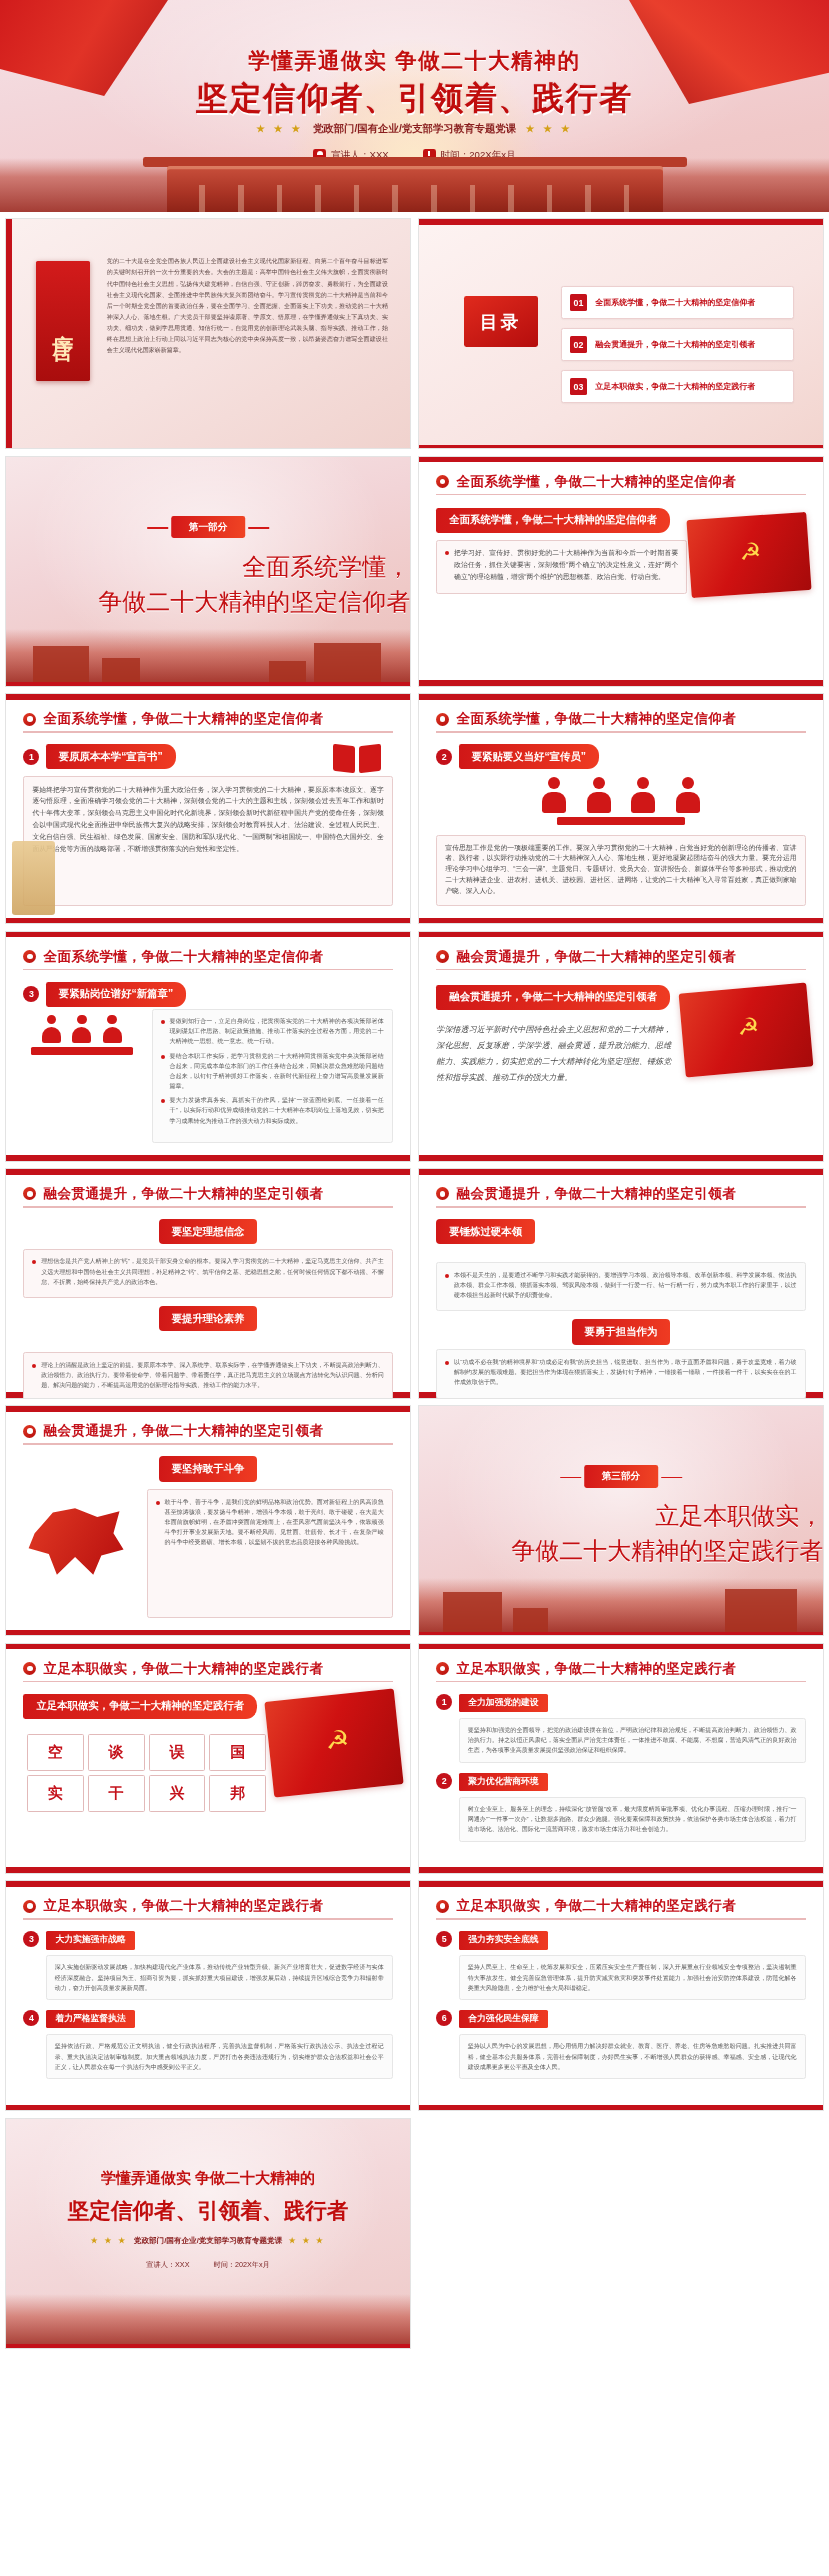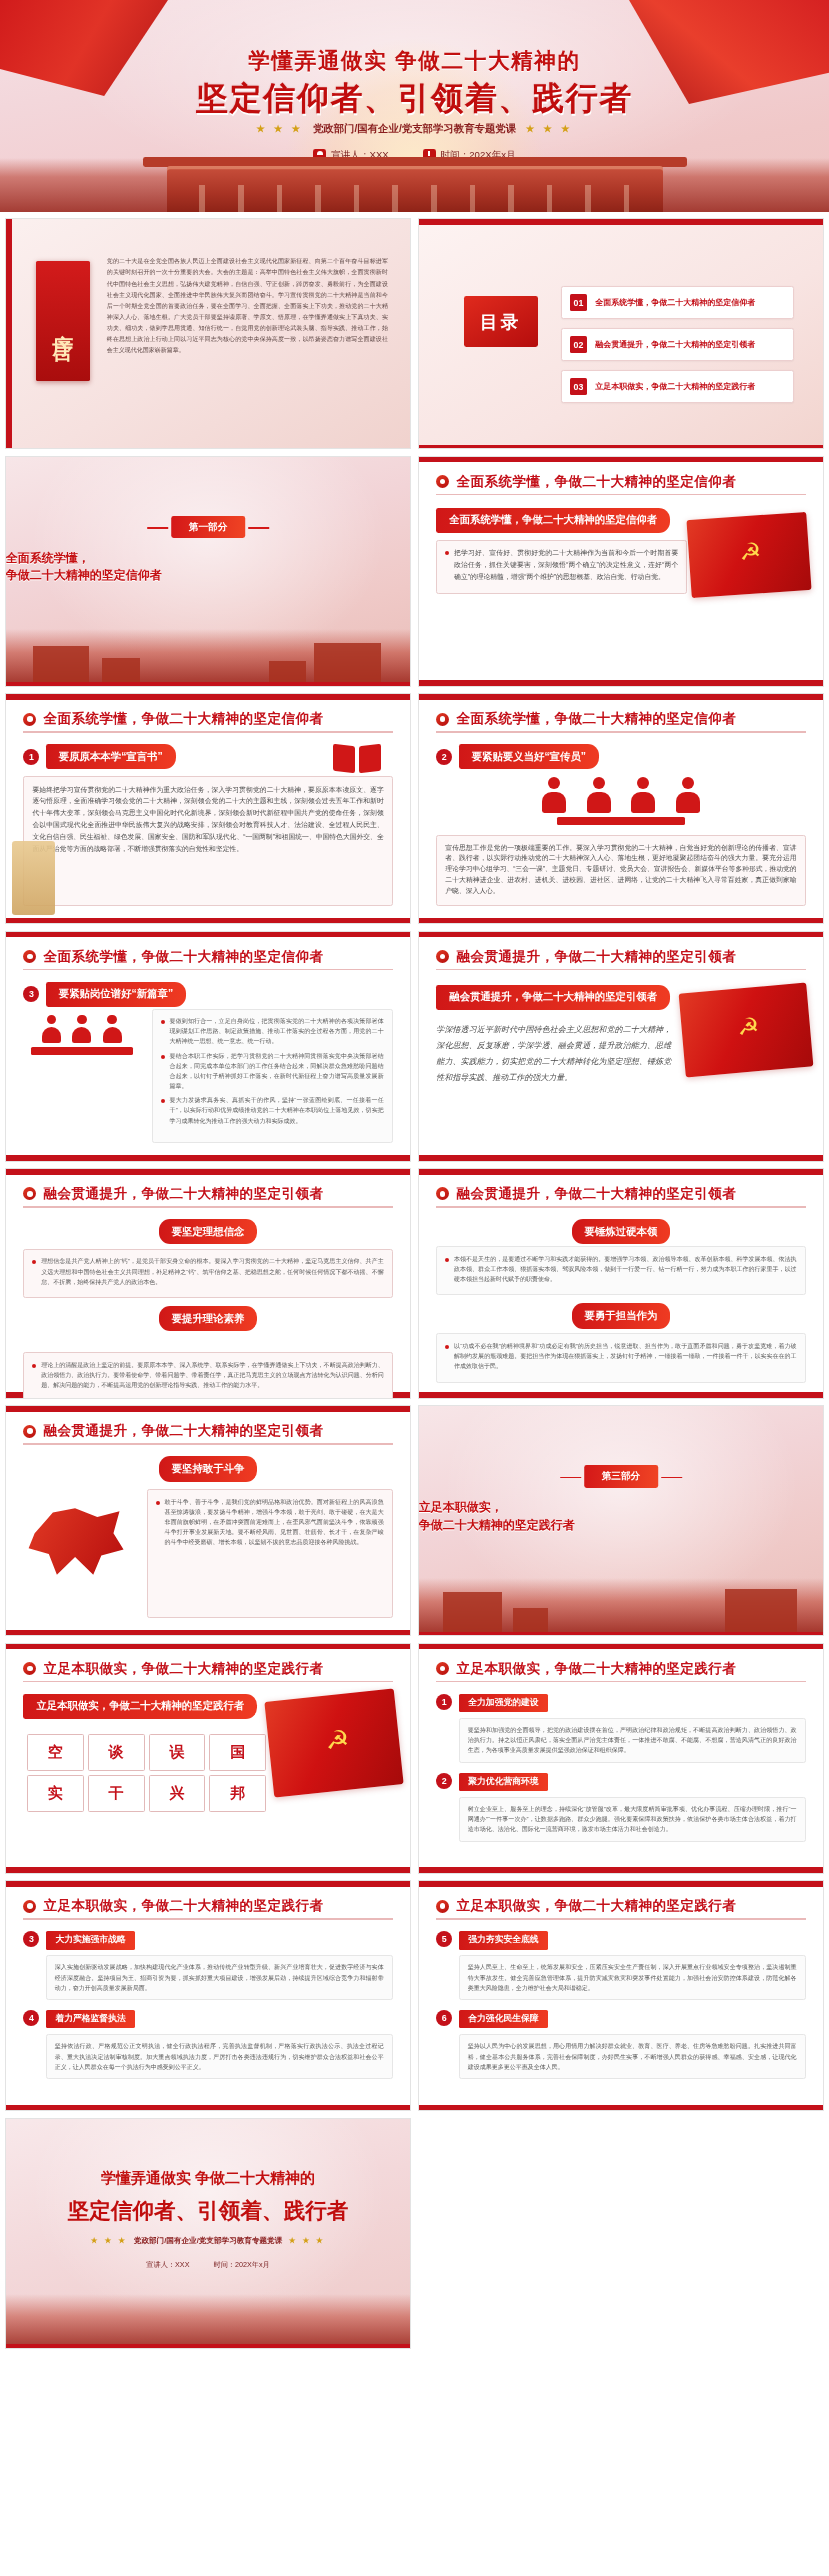--- a/index.html
+++ b/index.html
@@ -121,21 +121,21 @@
   }
   .s-head h2 { font-size: 13.6px; color: #c4111a; font-weight: bold; letter-spacing: 0.4px; }
   .s-head-rule { position: absolute; left: 17.6px; right: 17.6px; top: 37px; height: 1.6px; background: #e9b9b9; }
 
   
   .pill {
     display: inline-block; background: linear-gradient(95deg,#d01717,#ef3b22);
     color: #fff; font-size: 10.4px; font-weight: bold; padding: 5.6px 13px;
     border-radius: 2.4px 11.2px 11.2px 2.4px;
   }
-  .pill.wide2 { border-radius: 11px; }
+  .pill.wide2 { border-radius: 4px; }
 
   .num-badge {
     width: 16px; height: 16px; border-radius: 50%;
     background: #c4111a; color: #fff; font-size: 8.8px; font-weight: bold;
     display: inline-flex; align-items: center; justify-content: center;
     flex: 0 0 auto;
   }
 
   .body-text { font-size: 6.8px; line-height: 1.75; color: #4a4a4a; text-align: justify; }
   .body-text.tight { line-height: 1.6; }
@@ -158,22 +158,22 @@
     position: absolute; left: 50%; transform: translateX(-50%); top: 59px;
     background: linear-gradient(95deg,#d41818,#f04424); color: #fff;
     font-size: 9.6px; font-weight: bold; padding: 4.8px 17.6px; border-radius: 2.4px;
   }
   .sec .tag::before, .sec .tag::after {
     content: ""; position: absolute; top: 50%; width: 21px; height: 1.6px; background: #d41818;
   }
   .sec .tag::before { left: -24px; }
   .sec .tag::after { right: -24px; }
   .sec h1 {
-    position: absolute; left: 0; right: 0; top: 93px; text-align: left;
-    font-size: 12px; line-height: 1.45; color: #c40f12; font-weight: bold;
+    position: absolute; left: 0; right: 0; top: 93px; text-align: right;
+    font-size: 24px; line-height: 1.45; color: #c40f12; font-weight: normal;
     text-shadow: 0 0.8px 0 #fff;
   }
   .sec .ground {
     position: absolute; left: 0; bottom: 0; width: 100%; height: 59px;
     background: linear-gradient(180deg, rgba(200,70,45,0) 0%, rgba(186,56,38,.55) 40%, rgba(150,30,20,.9) 100%);
   }
   .sec .bld { position: absolute; bottom: 0; background: #a8301f; opacity: .85; }
   .sec .redbar { position: absolute; left: 0; bottom: 0; width: 100%; height: 5.6px; background: #c4111a; }
 
   
@@ -535,21 +535,21 @@
 
     <div class="slide">
       <div class="s-topbar"></div>
       <div class="s-botbar"></div>
       <div class="s-head">
         <span class="dot"></span>
         <h2>融会贯通提升，争做二十大精神的坚定引领者</h2>
       </div>
       <div class="s-head-rule"></div>
       <div style="position:absolute;left:17.6px;right:17.6px;top:50px;">
-        <div style="text-align:center;margin-bottom:2px;">
+        <div style="margin-bottom:18px;">
           <span class="pill wide2">要锤炼过硬本领</span>
         </div>
         <div class="box plain" style="margin-bottom:8px;">
           <div class="bullet-row">
             <span class="bdot"></span>
             <span class="mini">本领不是天生的，是要通过不断学习和实践才能获得的。要增强学习本领、政治领导本领、改革创新本领、科学发展本领、依法执政本领、群众工作本领、狠抓落实本领、驾驭风险本领，做到干一行爱一行、钻一行精一行，努力成为本职工作的行家里手，以过硬本领担当起新时代赋予的职责使命。</span>
           </div>
         </div>
         <div style="text-align:center;margin-bottom:4.8px;">
           <span class="pill wide2">要勇于担当作为</span>

